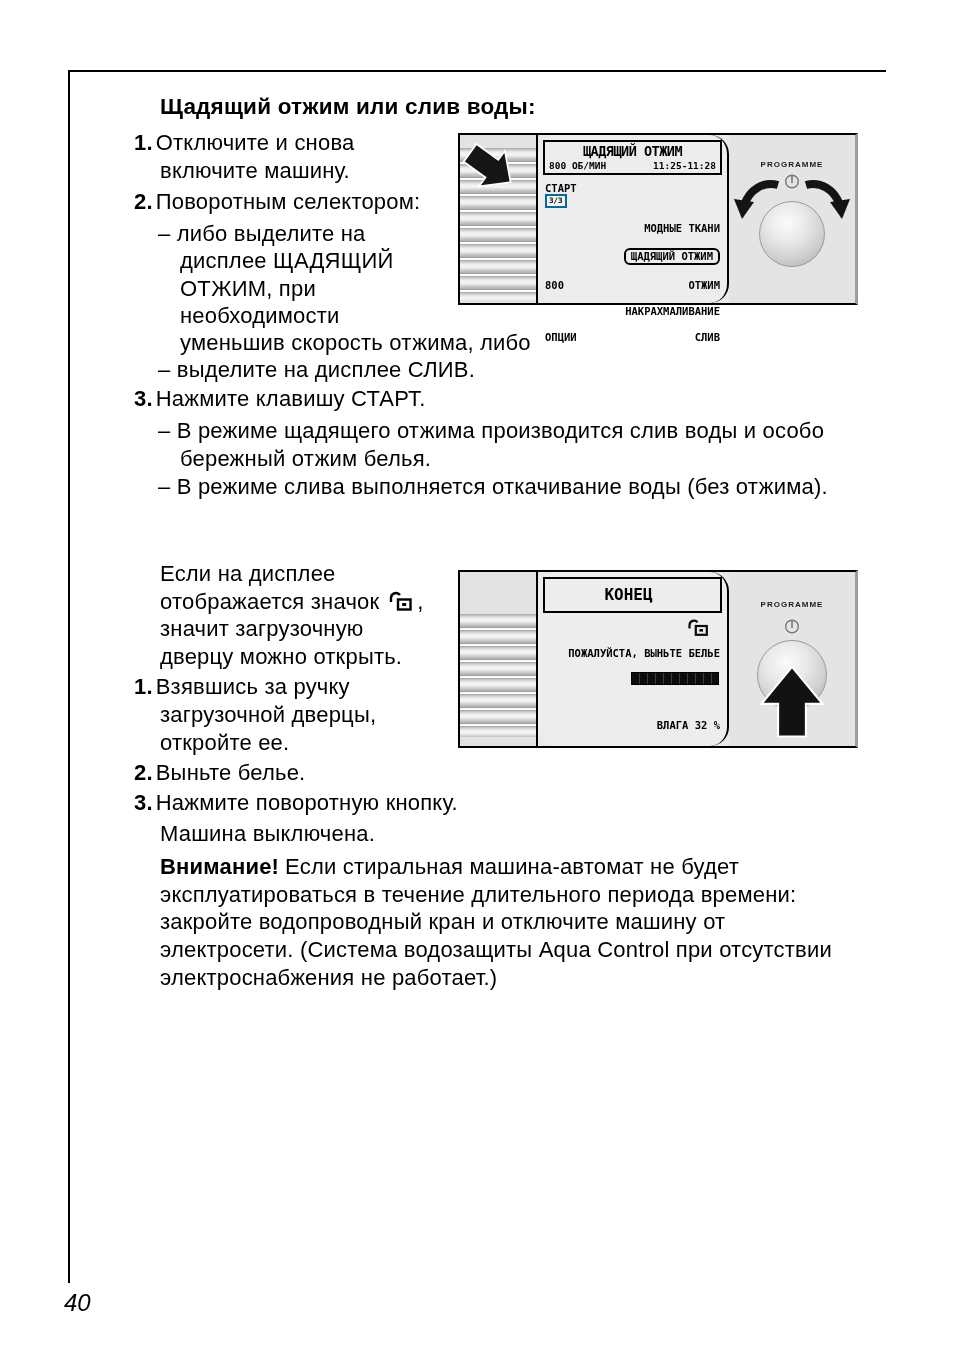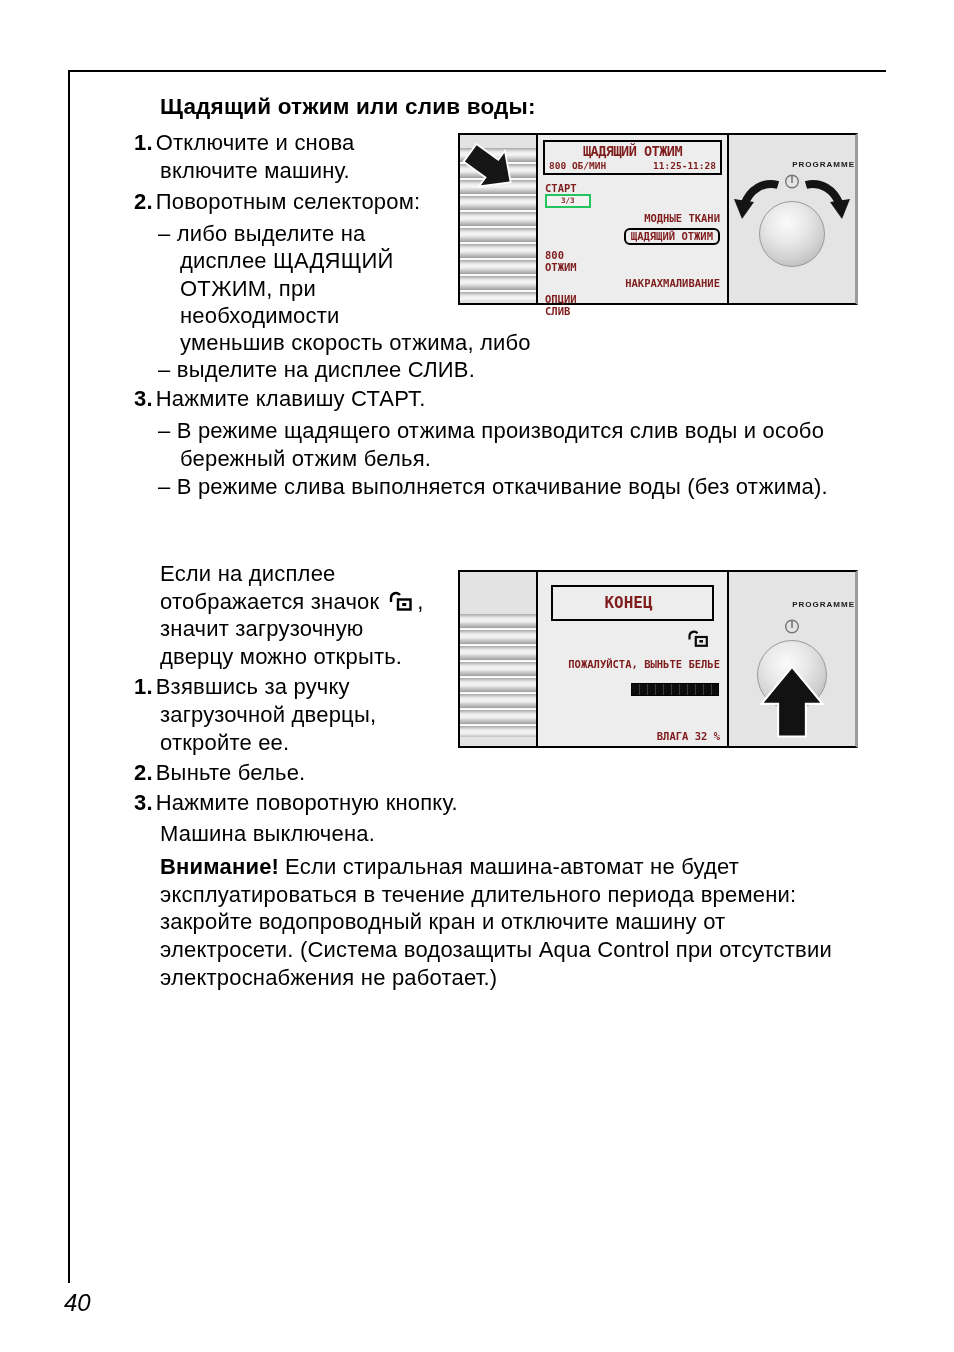--- a/index.html
+++ b/index.html
@@ -22,40 +22,40 @@
   .panel{position:absolute;display:flex;background:#e9e9e9;border:2px solid #000;
          border-right:3px solid #9c9c9c;box-sizing:border-box;}
   .btncol{width:76px;min-width:76px;position:relative;background:#e3e3e3;border-right:2px solid #000;}
   .stripes{position:absolute;left:0;right:0;
            background:repeating-linear-gradient(to bottom,#a8a8a8 0px,#ededed 4px,#f6f6f6 7px,#9d9d9d 14px,#f8f8f8 14px,#ffffff 16px);}
   #p1 .stripes{top:13px;bottom:2px;}
   #p2 .stripes{top:42px;bottom:9px;}
   .ptr{position:absolute;top:6px;left:0px;}
 
   .disp{width:191px;min-width:191px;background:#ededed;border-right:2px solid #000;box-sizing:border-box;
-        padding:5px 5px 0 5px;font-family:"DejaVu Sans Mono",monospace;font-weight:bold;color:#7f1d1d;}
+        padding:5px 5px 0 5px;font-family:"DejaVu Sans Mono",monospace;font-weight:bold;color:#000000;border-radius:19px;}
   .hdrbox{border:2px solid #000;padding:1px 4px 2px 4px;background:#ededed;}
   .hdr-title{text-align:center;font-size:13.5px;letter-spacing:-0.5px;}
   .hdr-row{display:flex;justify-content:space-between;font-size:9.5px;margin-top:1px;gap:18px;}
-  .drow{font-size:10.5px;margin-top:4px;padding:0 2px;}
+  .drow{font-size:10.5px;margin-top:14px;padding:0 2px;}
   .start-row{display:flex;justify-content:space-between;align-items:flex-start;margin-top:7px;flex-direction:column;}
-  .badge{border:2px solid #22c55e;font-size:7.5px;padding:1px 14px;line-height:1.1;background:#f2f2f2;}
+  .badge{border:2px solid #0369a1;font-size:7.5px;padding:1px 2px;line-height:1.1;background:#f2f2f2;}
   .r{text-align:right;}
-  .lr{display:flex;justify-content:space-between;flex-direction:column;}
+  .lr{display:flex;justify-content:space-between;}
   .selbox{display:inline-block;border:2px solid #000;border-radius:6px;padding:0 5px 1px 5px;}
 
-  .hdrbox2{border:2px solid #000;margin:8px;padding:6px 8px 7px 0;text-align:center;font-size:16px;}
+  .hdrbox2{border:2px solid #000;margin:0;padding:6px 8px 7px 0;text-align:center;font-size:16px;}
   .lockrow{text-align:right;padding-right:13px;margin-top:5px;}
   .msgrow{text-align:right;font-size:10.5px;margin-top:7px;padding-right:2px;}
   .bar{width:86px;height:11px;margin:13px 3px 0 auto;border:1px solid #000;
        background:repeating-linear-gradient(90deg,#0c0c0c 0 7px,#3d3d3d 7px 8px);}
   .humrow{text-align:right;font-size:10.5px;margin-top:34px;padding-right:2px;}
 
   .knob-area{flex:1;position:relative;background:#e4e4e4;}
-  .prog-label{position:absolute;top:25px;left:0;width:100%;text-align:right;
+  .prog-label{position:absolute;top:25px;left:0;width:100%;text-align:center;
               font-family:"Liberation Sans",sans-serif;font-size:8px;font-weight:bold;
               letter-spacing:1px;color:#1a1a1a;}
   .power{position:absolute;top:38px;left:50%;transform:translateX(-50%);}
   .knob{position:absolute;left:50%;transform:translateX(-50%);border-radius:50%;
         background:radial-gradient(circle at 42% 32%,#fbfbfb 0%,#e8e8e8 35%,#cfcfcf 65%,#b3b3b3 90%,#a8a8a8 100%);
         border:1px solid #9a9a9a;}
   #p1 .knob{top:66px;width:64px;height:64px;}
   #p2 .knob{top:68px;width:68px;height:68px;}
   .rot-arrows{position:absolute;top:40px;left:50%;transform:translateX(-50%);}
   .big-arrow{position:absolute;top:94px;left:50%;transform:translateX(-50%);}

